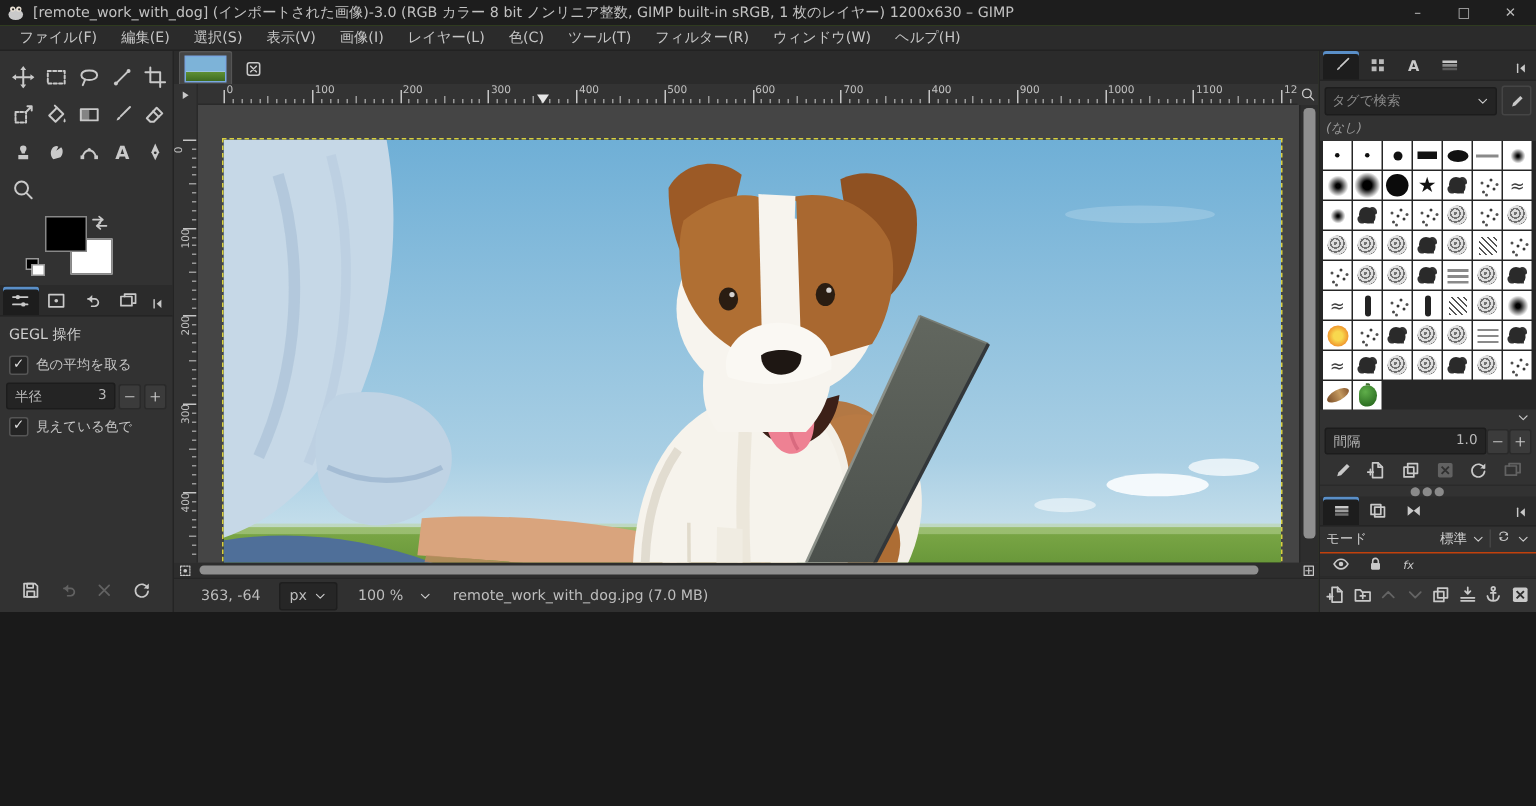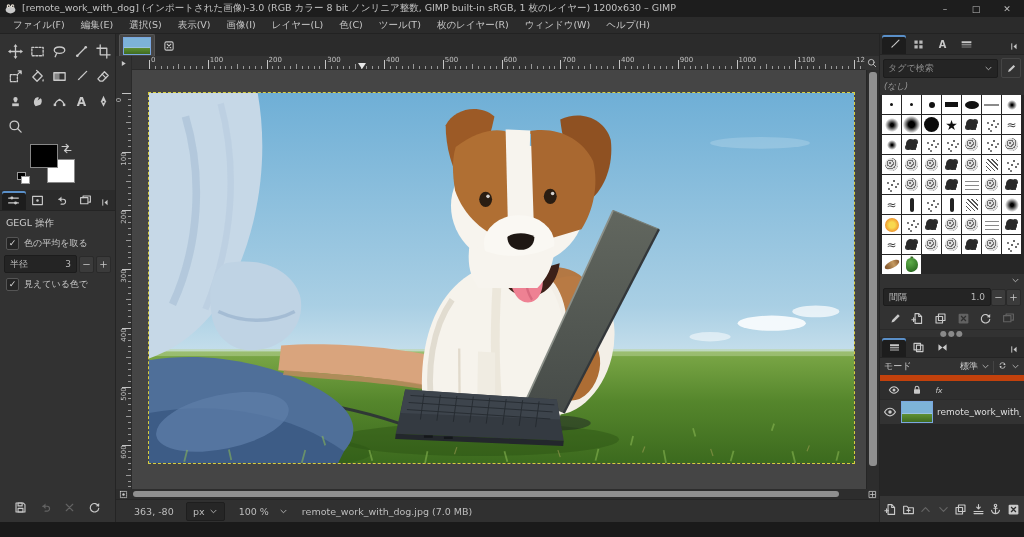--- a/index.html
+++ b/index.html
@@ -1,16 +1,16 @@
 <!DOCTYPE html>
 <html><head>
 <meta charset="utf-8">
 <style>
   html,body{margin:0;padding:0;background:#1a1a1a;}
-  #app{position:relative;width:1024px;height:522px;overflow:hidden;
+  #app{position:relative;width:1024px;height:408px;overflow:hidden;
        font-family:"DejaVu Sans","Liberation Sans",sans-serif;font-size:10px;color:#c9c9c9;
        background:#4d7c0f;user-select:none;display:flex;flex-direction:column;}
   
   #titlebar{height:17px;background:#1d1d1d;display:flex;align-items:center;gap:5px;padding:0 4px;flex:0 0 auto;}
   #titlebar .logo{width:13px;height:13px;}
   #title-text{flex:1;font-size:9.5px;color:#c2c2c2;white-space:nowrap;overflow:hidden;}
   .wincontrol{width:26px;height:15px;display:flex;align-items:center;justify-content:center;color:#bbb;font-size:9px;}
   
   #menubar{height:16px;background:#2b2b2b;display:flex;align-items:center;padding:0 6px;gap:2px;flex:0 0 auto;border-bottom:1px solid #222;}
   .menu-item{padding:1px 7px;font-size:9.5px;color:#c6c6c6;white-space:nowrap;}
@@ -147,21 +147,21 @@
   #dock-splitter{height:7px;display:flex;align-items:center;justify-content:center;color:#8a8a8a;font-size:8px;letter-spacing:1px;}
   #mode-row{display:flex;align-items:center;gap:3px;padding:2px 4px;font-size:9px;}
   #mode-value{margin-left:auto;display:flex;align-items:center;gap:3px;color:#cfcfcf;}
   #mode-value svg,#mode-switch svg{width:9px;height:9px;}
   #mode-switch{display:flex;align-items:center;gap:1px;border-left:1px solid #444;padding-left:4px;}
   #mode-switch .sw{width:12px;height:12px;}
   #opacity-row{display:flex;align-items:center;gap:2px;padding:1px 3px;}
   #opacity-track{flex:1;height:15px;background:#7a7a7a;border:1px solid #1c1c1c;border-radius:2px;display:flex;
                  align-items:center;justify-content:space-between;padding:0 5px;}
   #opacity-track .s-label,#opacity-track .s-value{font-size:8.5px;color:#1f1f1f;}
-  #lock-row{height:18px;display:flex;align-items:center;gap:10px;padding:0 8px;border-top:6px solid #c2410c;border-bottom:1px solid #2a2a2a;background:#2e2e2e;}
+  #lock-row{height:18px;display:flex;align-items:center;gap:10px;padding:0 8px;border-top:1px solid #c2410c;border-bottom:1px solid #2a2a2a;background:#2e2e2e;}
   #lock-row svg{width:12px;height:12px;}
   #layer-list{flex:1;min-height:0;background:#262626;overflow:hidden;}
   .layer-row{height:24px;display:flex;align-items:center;gap:4px;padding:0 3px;background:#323232;border-bottom:1px solid #262626;}
   .layer-row .eye{width:14px;height:14px;}
   .layer-thumb{width:30px;height:20px;background:linear-gradient(#7db3d8 0 55%,#9cc3e0 55% 60%,#5f9034 60%,#3f6b20);
                border:1px solid #7aa7e0;flex:0 0 auto;}
   .layer-name{font-size:9px;color:#dedede;white-space:nowrap;overflow:hidden;flex:1;}
   #layer-btn-row{height:26px;display:flex;align-items:center;justify-content:space-around;background:#353535;border-top:1px solid #262626;padding:0 2px;}
   .icon svg,.small-icon-btn svg,.mini-btn svg,.dock-tab svg,.dock-menu-btn svg{display:block;}
   svg .st{stroke:#c9c9c9;fill:none;stroke-width:1.4;stroke-linecap:round;stroke-linejoin:round;}
@@ -190,21 +190,21 @@
 
   <div id="menubar">
       <span class="menu-item">ファイル(F)</span>
       <span class="menu-item">編集(E)</span>
       <span class="menu-item">選択(S)</span>
       <span class="menu-item">表示(V)</span>
       <span class="menu-item">画像(I)</span>
       <span class="menu-item">レイヤー(L)</span>
       <span class="menu-item">色(C)</span>
       <span class="menu-item">ツール(T)</span>
-      <span class="menu-item">枚のレイヤー(R)</span>
+      <span class="menu-item">フィルター(R)</span>
       <span class="menu-item">ウィンドウ(W)</span>
       <span class="menu-item">ヘルプ(H)</span>
     </div>
 
   <div id="main">
 
     <div id="toolbox">
       <div id="tool-grid">
           <div class="tool-cell">
             <span class="icon">
@@ -841,21 +841,21 @@
           </div>
         <div id="nav-btn" class="icon">
             <svg viewBox="0 0 16 16" width="100%" height="100%">
               <rect class="st" x="2.5" y="2.5" width="11" height="11"></rect>
               <path class="st" d="M8 4.5v7M4.5 8h7"></path>
             </svg>
           </div>
       </div>
 
       <div id="statusbar">
-        <span id="pos-label">363, -80</span>
+        <span id="pos-label">363, -64</span>
         <span class="status-dd">
           <span>px</span>
           <span class="icon">
               <svg viewBox="0 0 16 16" width="100%" height="100%">
                 <path class="st" d="M3.5 5.8 8 10.3l4.5-4.5"></path>
               </svg>
             </span>
         </span>
         <span class="status-dd" style="background:none;border:none;gap:10px;">
           <span>100 %</span>

